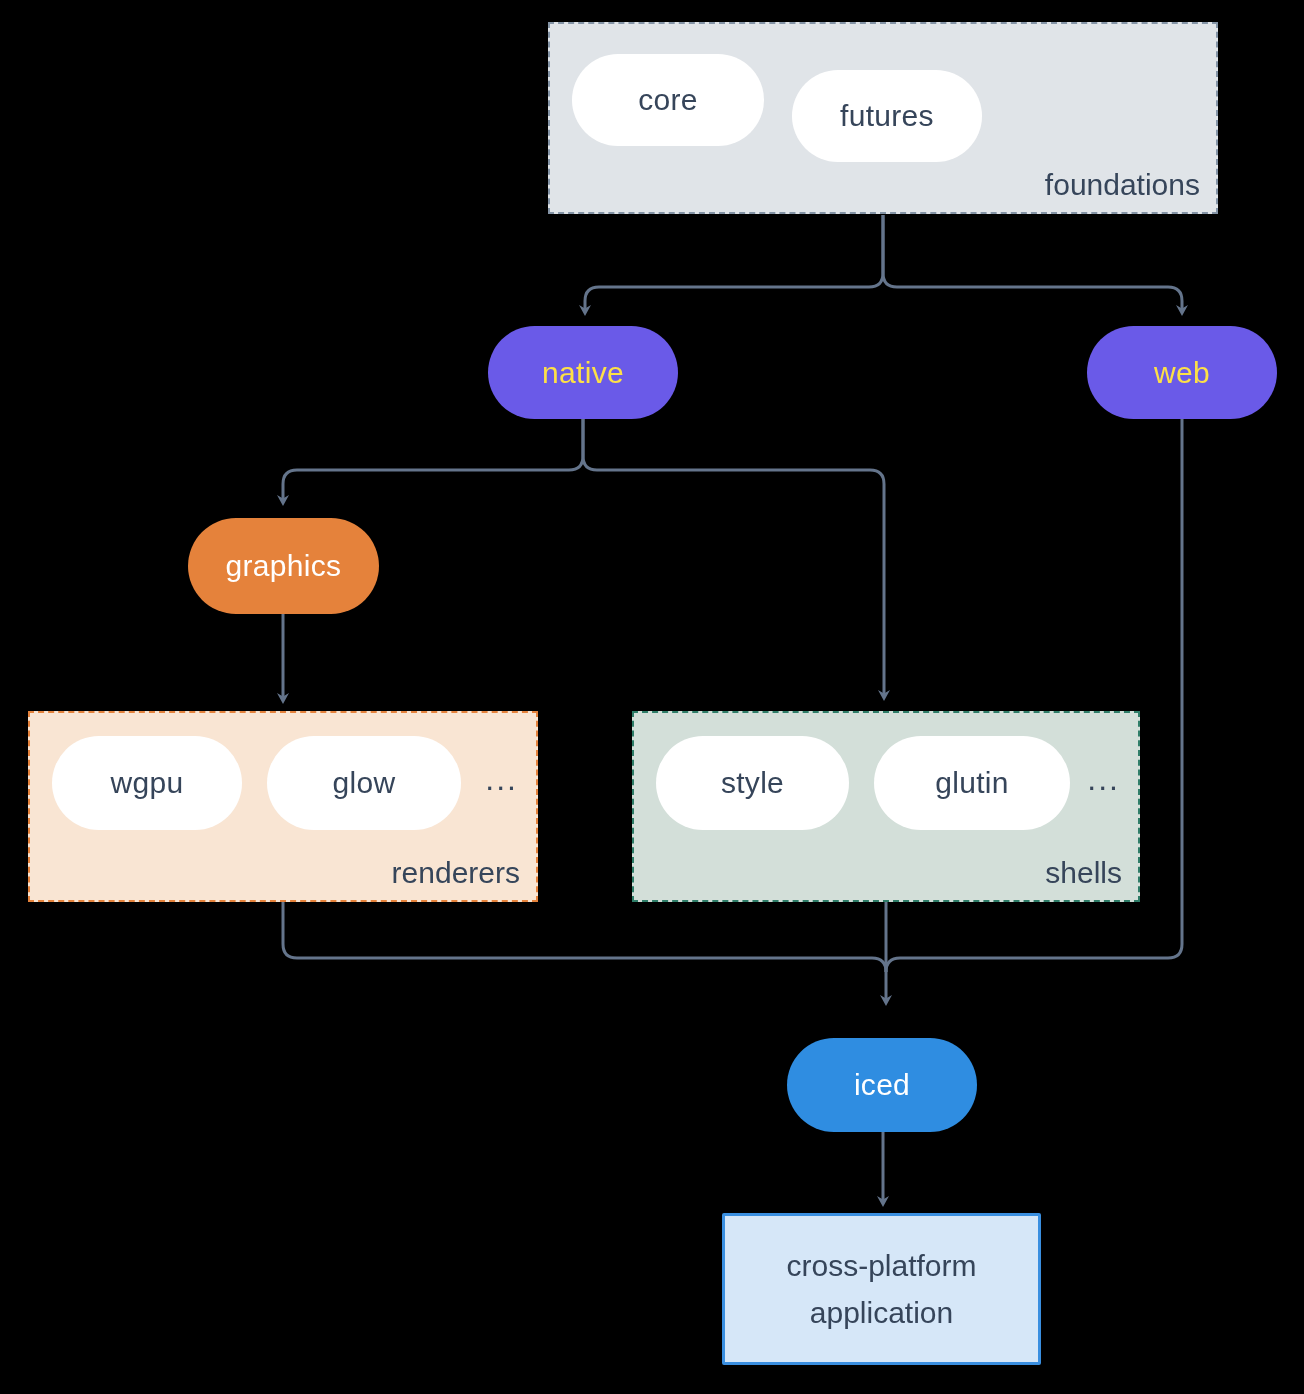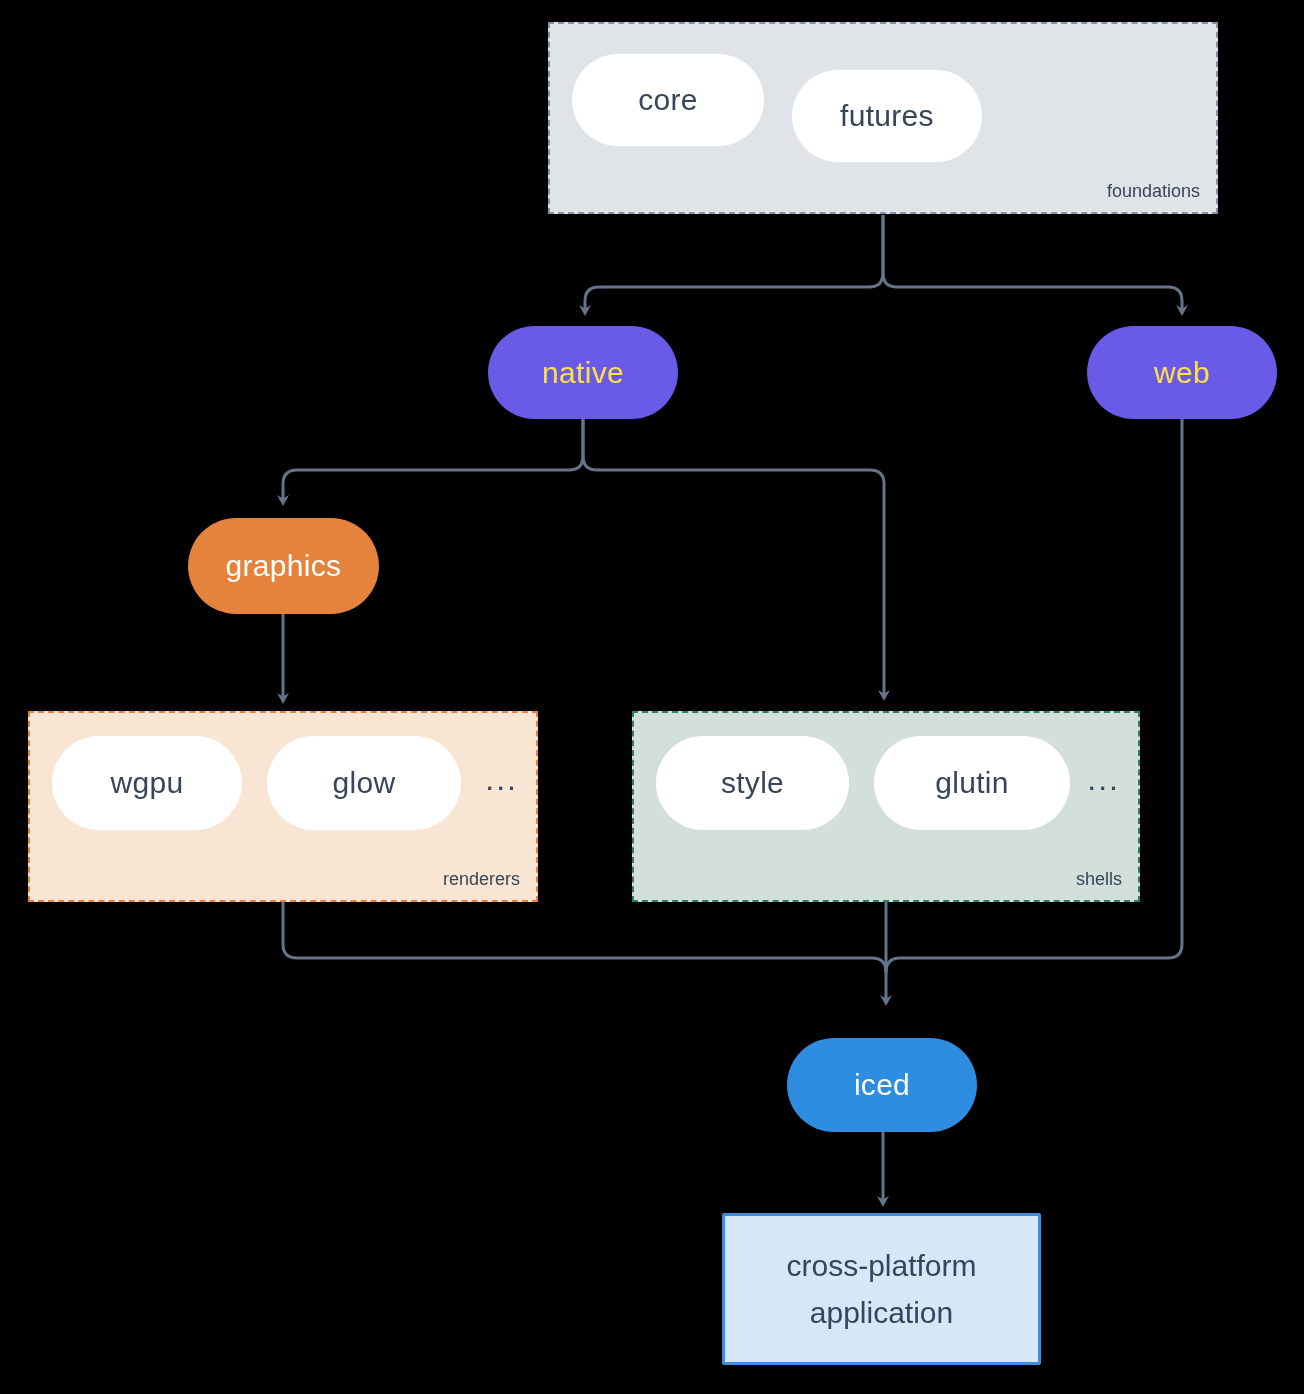--- a/index.html
+++ b/index.html
@@ -26,21 +26,21 @@
     font-family:"Liberation Sans",sans-serif;
     color:var(--text-dark);
     border-radius:13px;
   }
   .conn-layer{position:absolute;left:0;top:0;width:1304px;height:1394px;}
   .conn{stroke:var(--connector);stroke-width:3;fill:none;}
   .arrowhead{fill:var(--connector);}
   .group{position:absolute;box-sizing:border-box;}
   .group-label{
     position:absolute;right:16px;bottom:10px;
-    font-size:18px;color:var(--text-dark);
+    font-size:30px;color:var(--text-dark);
   }
   .pill{
     position:absolute;box-sizing:border-box;
     display:flex;align-items:center;justify-content:center;
     border-radius:60px;font-size:30px;letter-spacing:.3px;
   }
   .pill.white{background:var(--pill-fill);color:var(--text-dark);}
   .pill.purple{background:var(--purple);color:#fde047;}
   .pill.orange{background:var(--orange);color:#ffffff;}
   .pill.blue{background:var(--blue);color:#ffffff;margin-top:28px;}

